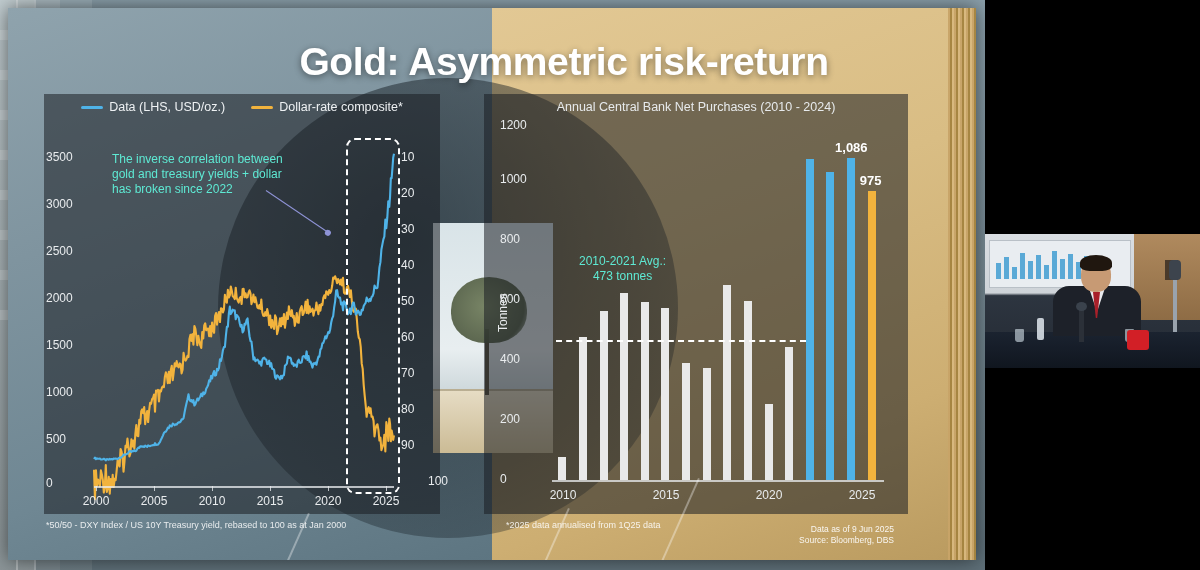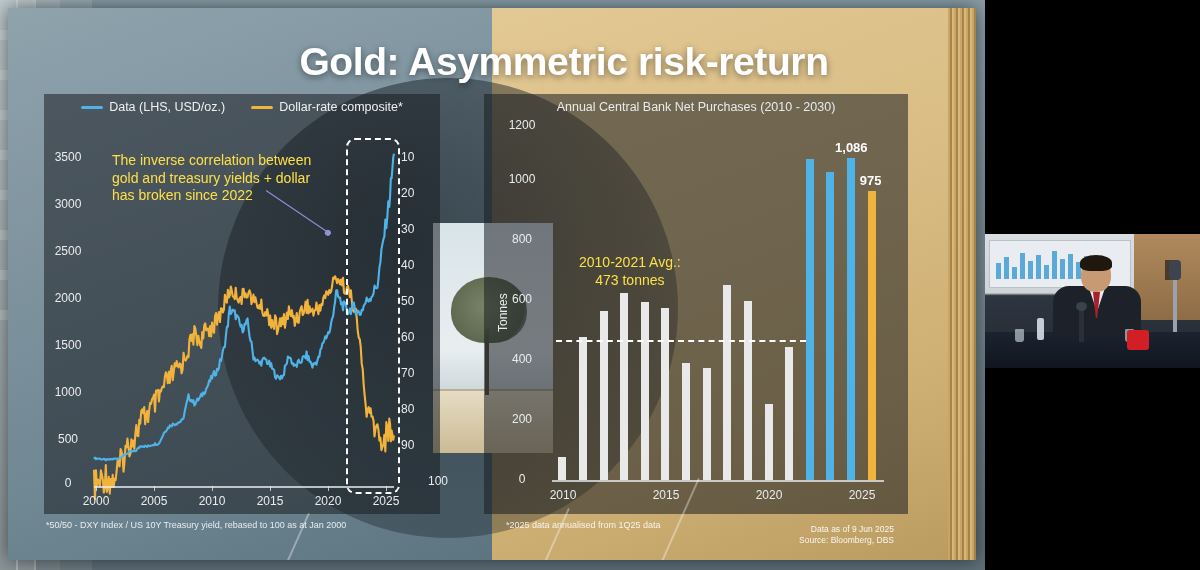--- a/index.html
+++ b/index.html
@@ -56,28 +56,28 @@
   #panelR{left:476px;width:424px;}
 
   .legend{position:absolute;top:6px;left:0;width:100%;display:flex;justify-content:center;gap:26px;
      font-size:12.5px;color:#eef1f3;}
   .legend .it{display:flex;align-items:center;gap:6px;}
   .swatch{display:inline-block;width:22px;height:3px;border-radius:2px;}
 
   .panel-head{position:absolute;top:6px;left:0;width:100%;text-align:center;font-size:12.5px;color:#e7eaec;}
 
   .axis-lab{position:absolute;font-size:12px;color:#e9ecee;white-space:nowrap;}
-  .axis-lab.r{text-align:center;}
+  .axis-lab.r{text-align:left;}
   .ylab-rot{position:absolute;font-size:12px;color:#e9ecee;transform:rotate(-90deg);transform-origin:left top;white-space:nowrap;}
 
   .plot{position:absolute;overflow:visible;}
   .axisline{position:absolute;background:rgba(235,238,240,.75);}
   .tick{position:absolute;width:1px;height:5px;background:rgba(235,238,240,.75);}
 
-  .annot{position:absolute;font-size:14px;line-height:1.25;color:#fde047;}
+  .annot{position:absolute;font-size:12px;line-height:1.25;color:#5eead4;}
   .highlight-box{position:absolute;border:2px dashed #ffffff;border-radius:9px;}
   .pointer{position:absolute;height:1px;background:#8e93d6;transform-origin:left center;}
   .pointer:after{content:"";position:absolute;right:-2px;top:-2.5px;width:6px;height:6px;border-radius:50%;background:#8e93d6;}
 
   .bar{position:absolute;bottom:0;}
   .avgline{position:absolute;height:0;border-top:2px dashed #ffffff;}
   .barlabel{position:absolute;font-size:13px;color:#fff;white-space:nowrap;font-weight:bold;}
 
   .footnote{position:absolute;font-size:9px;color:rgba(255,255,255,.85);white-space:nowrap;}
   .source{position:absolute;font-size:8.5px;line-height:1.35;color:rgba(255,255,255,.9);text-align:right;margin-left:44px;}
@@ -196,21 +196,21 @@
 
         <div class="axis-lab" style="left:32px;top:400px;width:40px;text-align:center;">2000</div>
         <div class="axis-lab" style="left:90px;top:400px;width:40px;text-align:center;">2005</div>
         <div class="axis-lab" style="left:148px;top:400px;width:40px;text-align:center;">2010</div>
         <div class="axis-lab" style="left:206px;top:400px;width:40px;text-align:center;">2015</div>
         <div class="axis-lab" style="left:264px;top:400px;width:40px;text-align:center;">2020</div>
         <div class="axis-lab" style="left:322px;top:400px;width:40px;text-align:center;">2025</div>
       </div>
 
       <div class="panel" id="panelR">
-        <div class="panel-head">Annual Central Bank Net Purchases (2010 - 2030)</div>
+        <div class="panel-head">Annual Central Bank Net Purchases (2010 - 2024)</div>
 
         <div class="ylab-rot" style="left:12px;top:238px;">Tonnes</div>
 
         <div class="axis-lab r" style="left:16px;width:44px;top:378px;">0</div>
         <div class="axis-lab r" style="left:16px;width:44px;top:318px;">200</div>
         <div class="axis-lab r" style="left:16px;width:44px;top:258px;">400</div>
         <div class="axis-lab r" style="left:16px;width:44px;top:198px;">600</div>
         <div class="axis-lab r" style="left:16px;width:44px;top:138px;">800</div>
         <div class="axis-lab r" style="left:16px;width:44px;top:78px;">1000</div>
         <div class="axis-lab r" style="left:16px;width:44px;top:24px;">1200</div>

